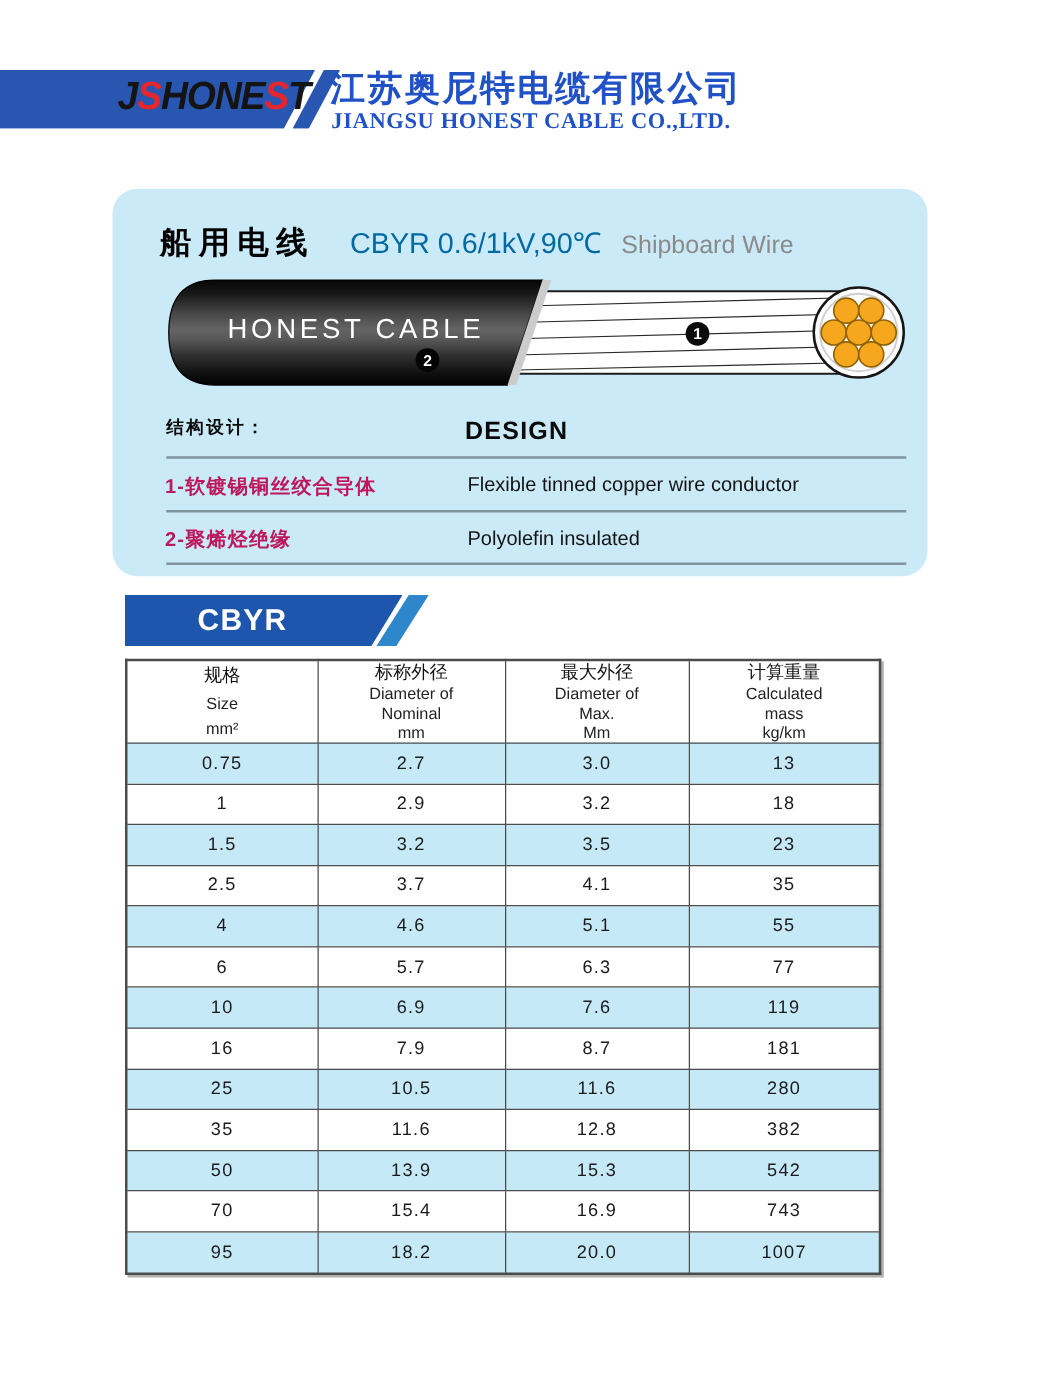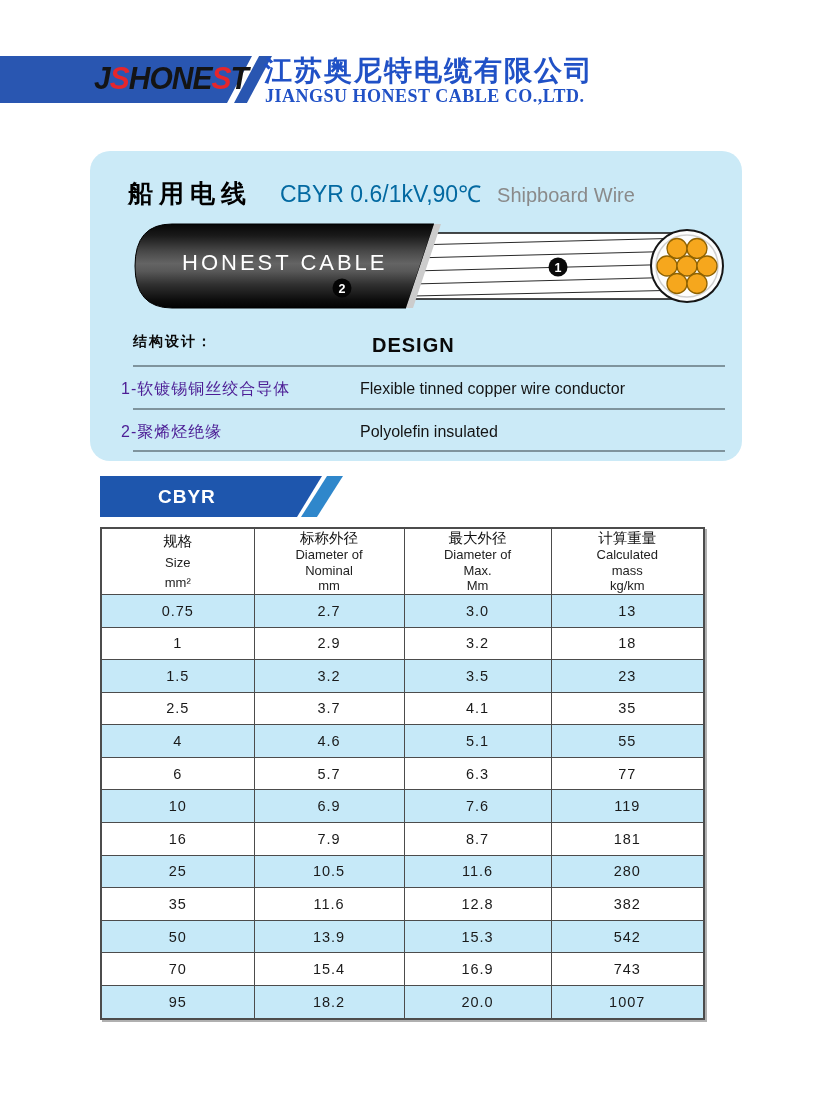--- a/index.html
+++ b/index.html
@@ -26,28 +26,28 @@
   .panel-title-row{position:absolute;left:38px;top:26px;display:flex;align-items:baseline;}
   .pt-zh{font-size:25px;font-weight:bold;color:#000;letter-spacing:6px;white-space:nowrap;}
   .pt-model{font-size:23px;font-weight:normal;color:#0369a1;margin-left:28px;white-space:nowrap;}
   .pt-en{font-size:20px;color:#8a8a8a;margin-left:16px;white-space:nowrap;}
   .cable-svg{position:absolute;left:40px;top:70px;width:600px;height:92px;}
 
   .design-h-zh{position:absolute;left:43px;top:182px;font-size:14px;font-weight:bold;color:#0a0a0a;letter-spacing:2px;}
   .design-h-en{position:absolute;left:282px;top:183px;font-size:20px;font-weight:bold;color:#0a0a0a;letter-spacing:1px;}
   .dline{position:absolute;left:43px;width:592px;height:2px;background:#7f949d;}
   .dl1{top:214px}.dl2{top:257px}.dl3{top:299px}
-  .drow-zh{position:absolute;left:31px;font-size:16px;font-weight:normal;color:#4c1d95;letter-spacing:1px;}
-  .drow-en{position:absolute;left:270px;font-size:16px;color:#141414;}
+  .drow-zh{position:absolute;left:42px;font-size:16px;font-weight:bold;color:#be185d;letter-spacing:1px;}
+  .drow-en{position:absolute;left:284px;font-size:16px;color:#141414;}
   .dr1{top:228px}.dr1e{top:229px}.dr2{top:271px}.dr2e{top:272px}
 
   
   .banner-main{position:absolute;left:100px;top:476px;width:222px;height:41px;background:#1e56ad;
                clip-path:polygon(0 0,100% 0,calc(100% - 25px) 100%,0 100%);}
-  .banner-label{line-height:41px;padding-left:58px;color:#fff;font-size:19px;font-weight:bold;letter-spacing:1px;}
+  .banner-label{line-height:41px;padding-left:58px;color:#fff;font-size:24px;font-weight:bold;letter-spacing:1px;}
   .banner-sliver{position:absolute;left:301px;top:476px;width:42px;height:41px;background:#2f87cb;
                  clip-path:polygon(62% 0,100% 0,38% 100%,0 100%);}
 
   
   .spec-table{position:absolute;left:100px;top:527px;width:603px;border-collapse:collapse;
               table-layout:fixed;box-shadow:2px 2px 0 #b0b0b0;border:2px solid #4c4c4c;}
   .spec-table th,.spec-table td{border:1px solid #4c4c4c;padding:0;}
   .spec-table th{height:61px;background:#fff;vertical-align:middle;font-weight:normal;}
   .th-zh{font-size:14.5px;font-weight:normal;color:#111;line-height:1.25;}
   .th-en{font-size:13px;color:#222;line-height:1.2;}

